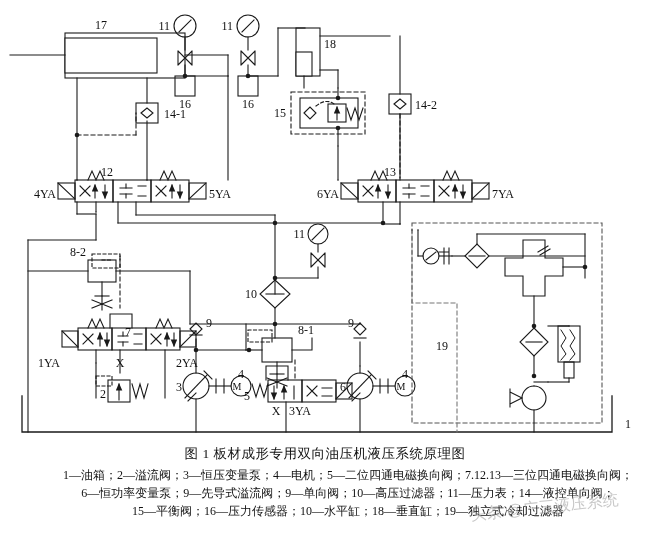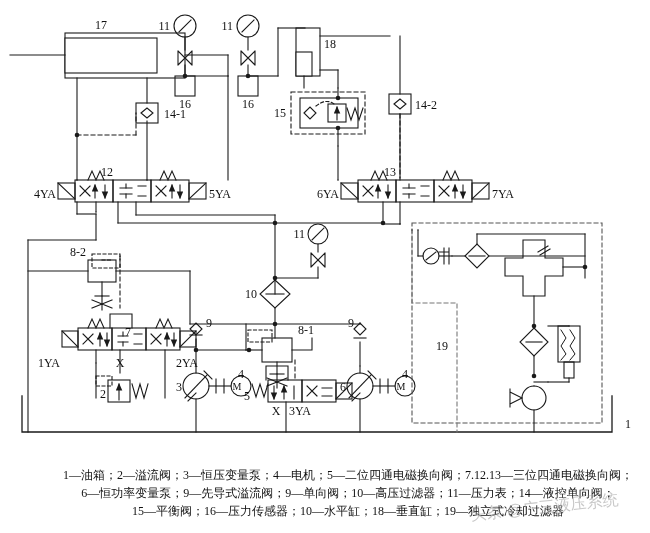--- a/index.html
+++ b/index.html
@@ -448,20 +448,21 @@
       <text x="348" y="319">9</text>
       <text x="346" y="383" text-anchor="end">6</text>
       <text x="405" y="370" text-anchor="middle">4</text>
       <text x="401" y="382" text-anchor="middle" font-size="10">M</text>
 
       <text x="448" y="342" text-anchor="end">19</text>
       <text x="628" y="420" text-anchor="middle">1</text>
     </g>
   </svg>
 
+  <div class="cap" id="title">图 1 板材成形专用双向油压机液压系统原理图</div>
 
   <div class="cap leg" id="leg1">1—油箱；2—溢流阀；3—恒压变量泵；4—电机；5—二位四通电磁换向阀；7.12.13—三位四通电磁换向阀；</div>
   <div class="cap leg" id="leg2">6—恒功率变量泵；9—先导式溢流阀；9—单向阀；10—高压过滤器；11—压力表；14—液控单向阀；</div>
   <div class="cap leg" id="leg3">15—平衡阀；16—压力传感器；10—水平缸；18—垂直缸；19—独立式冷却过滤器</div>
 
   <div class="wm">头条 @广三液压系统</div>
 
 </div>
 
 </body></html>

